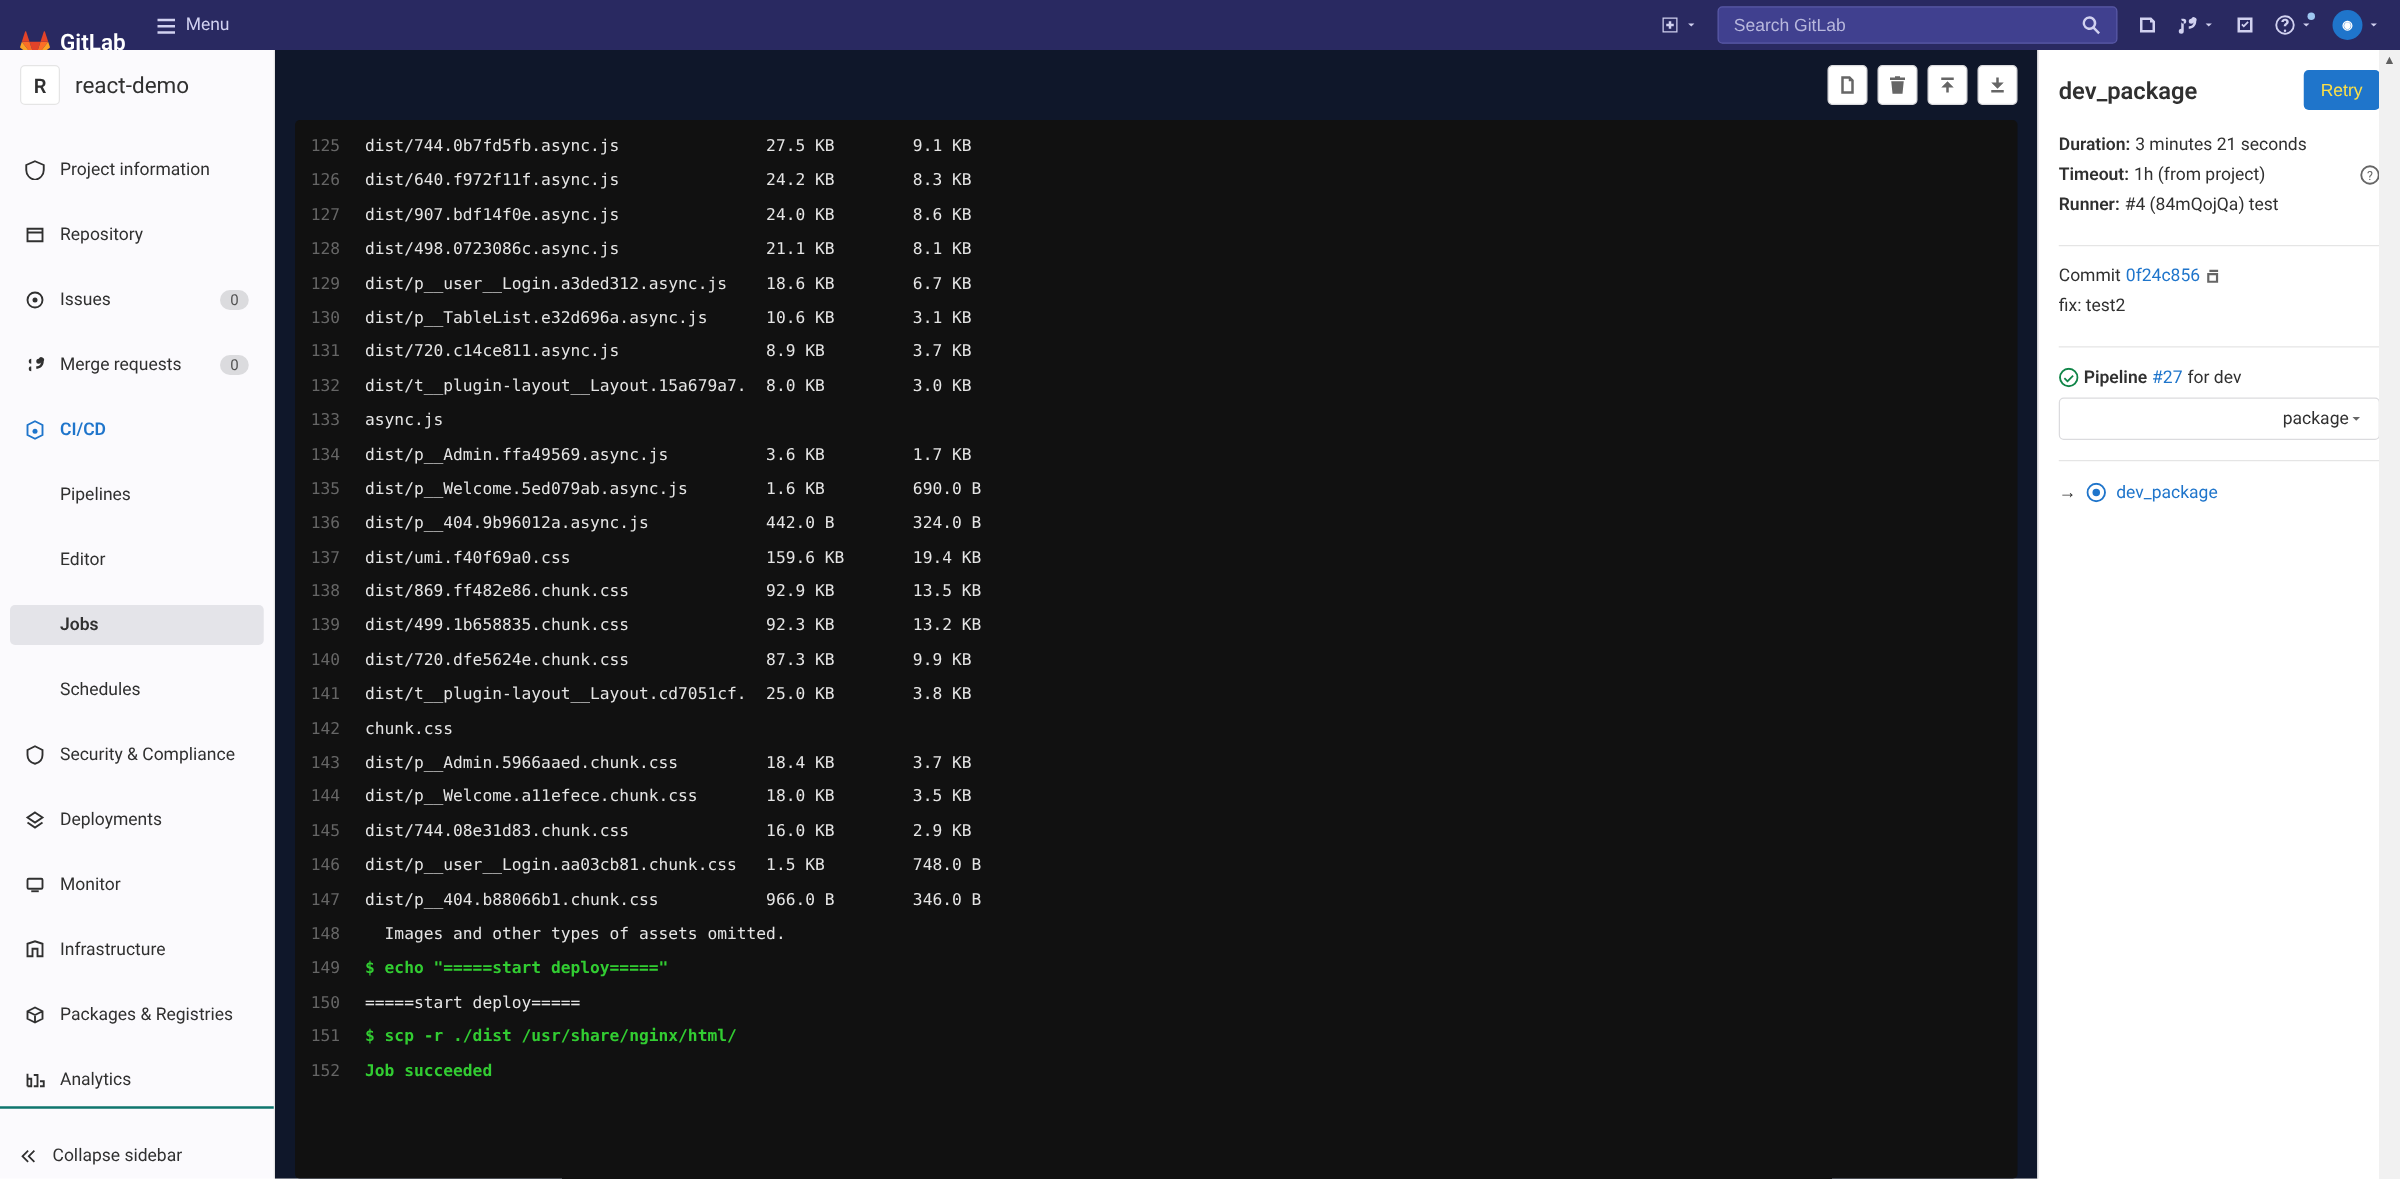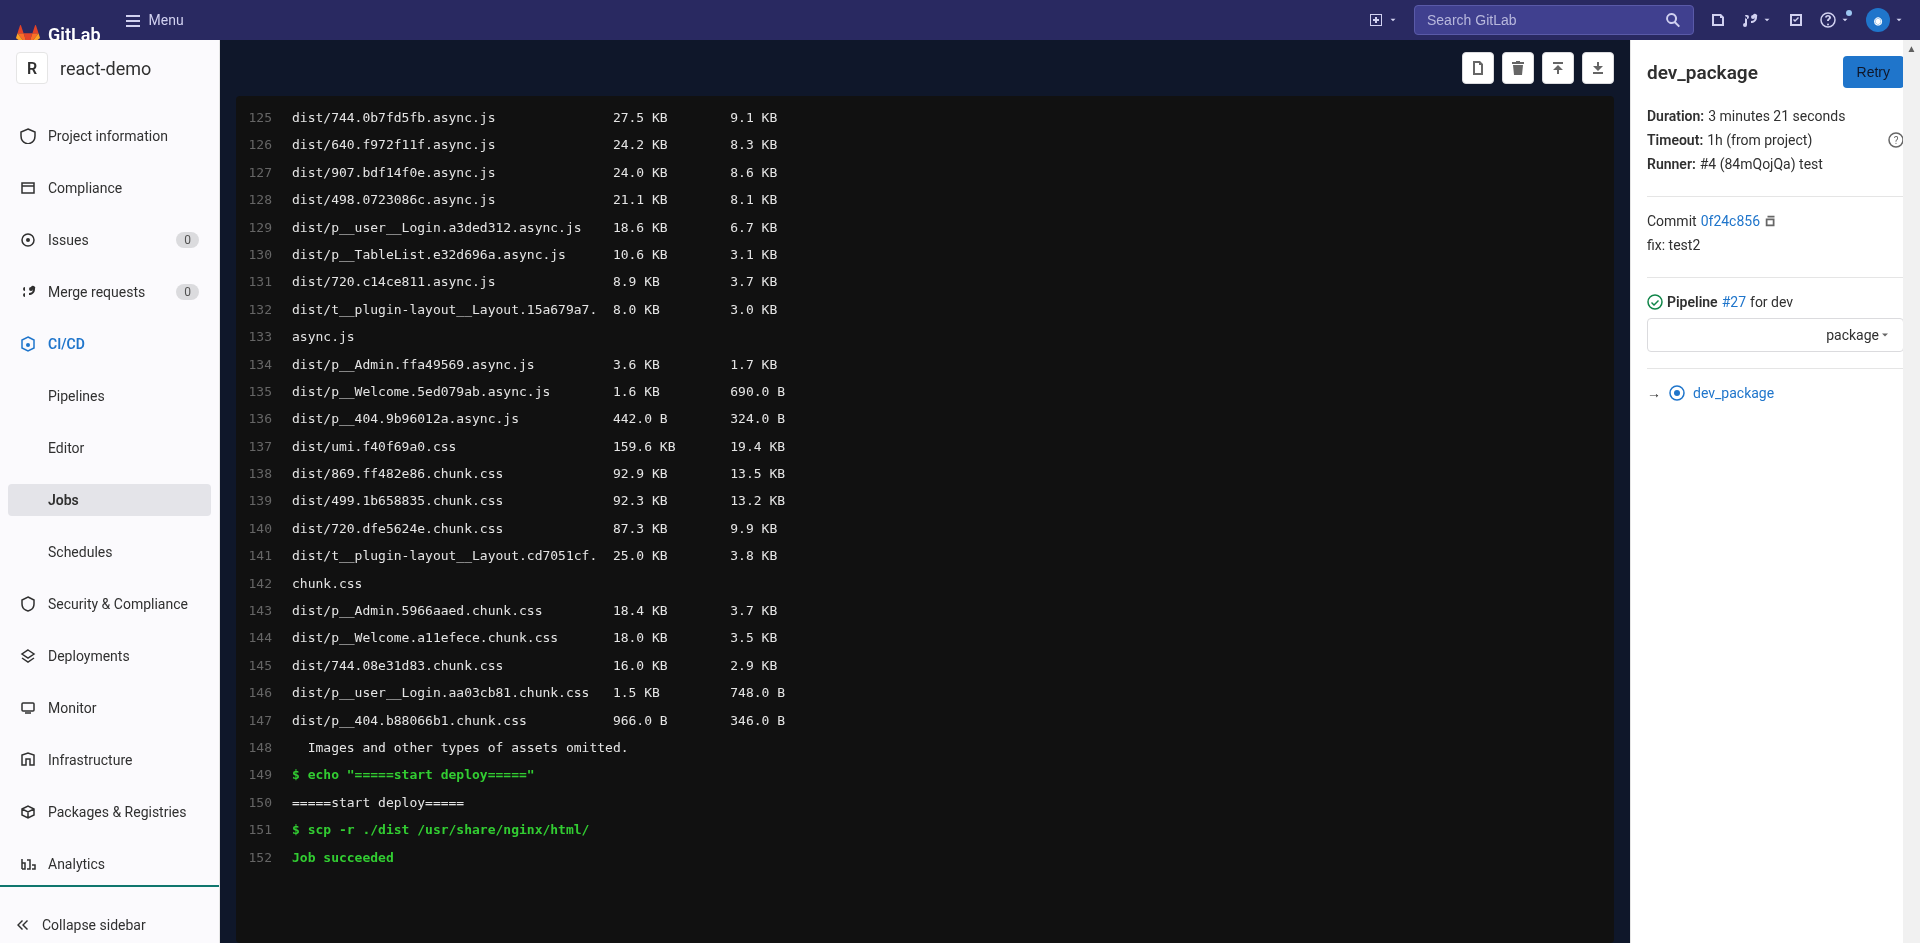--- a/index.html
+++ b/index.html
@@ -5,21 +5,21 @@
 * { margin: 0; padding: 0; box-sizing: border-box; }
 body { font-family: -apple-system, BlinkMacSystemFont, "Segoe UI", Roboto, sans-serif; background: #fff; color: #303030; overflow: hidden; }
 
 .topbar { height: 40px; background: #292961; display: flex; align-items: center; padding: 0 16px; color: #fff; }
 .logo { display: flex; align-items: flex-start; gap: 8px; font-weight: 600; font-size: 18px; margin-top: 32px; }
 .logo-icon { width: 24px; height: 24px; }
 .menu-toggle { display: flex; align-items: center; gap: 8px; margin-left: 24px; color: #d1d1f0; cursor: pointer; font-size: 14px; justify-content: center; }
 .topbar-spacer { flex: 1; }
 .topbar-right { display: flex; align-items: center; gap: 16px; }
 .plus-drop { display: flex; align-items: center; gap: 4px; color: #d1d1f0; cursor: pointer; }
-.search-box { width: 280px; height: 30px; background: #40408f; border: 1px solid #5a5aa8; border-radius: 4px; display: flex; align-items: center; padding: 0 12px; }
+.search-box { width: 320px; height: 30px; background: #40408f; border: 1px solid #5a5aa8; border-radius: 4px; display: flex; align-items: center; padding: 0 12px; }
 .search-input { flex: 1; background: transparent; border: none; outline: none; color: #fff; font-size: 14px; }
 .search-input::placeholder { color: #b8b8dd; }
 .tb-icon { width: 16px; height: 16px; color: #d1d1f0; cursor: pointer; }
 .tb-group { display: flex; align-items: center; gap: 4px; cursor: pointer; }
 .avatar { width: 24px; height: 24px; border-radius: 50%; background: #1f75cb; display: flex; align-items: center; justify-content: center; font-size: 10px; font-weight: bold; }
 .help-badge { position: relative; }
 .help-badge::after { content: ''; position: absolute; top: -2px; right: -2px; width: 6px; height: 6px; background: #9dc7f1; border-radius: 50%; }
 
 .layout { display: flex; height: calc(100vh - 40px); }
 .sidebar { width: 220px; background: #fbfafd; border-right: 1px solid #e5e5e5; display: flex; flex-direction: column; }
@@ -45,21 +45,21 @@
 .log { flex: 1; background: #111; color: #e5e5e5; font-family: Menlo, Monaco, Consolas, monospace; font-size: 13px; overflow-y: auto; padding: 8px 0; border-radius: 4px; }
 .log-line { display: flex; padding: 2px 0; line-height: 1.8; }
 .ln { width: 56px; text-align: right; padding-right: 20px; color: #666; flex-shrink: 0; user-select: none; }
 .lc { white-space: pre; }
 .cmd { color: #32cd32; font-weight: bold; }
 .ok { color: #32cd32; font-weight: bold; }
 
 .right-panel { width: 290px; border-left: 1px solid #e5e5e5; padding: 16px; overflow-y: auto; background: #fff; flex-shrink: 0; }
 .rp-head { display: flex; justify-content: space-between; align-items: center; margin-bottom: 20px; }
 .rp-title { font-size: 19px; font-weight: 600; }
-.retry-btn { background: #1f75cb; color: #0f172a; border: none; padding: 8px 14px; border-radius: 4px; font-size: 14px; cursor: pointer; }
+.retry-btn { background: #1f75cb; color: #fde047; border: none; padding: 8px 14px; border-radius: 4px; font-size: 14px; cursor: pointer; }
 .rp-block { border-bottom: 1px solid #e5e5e5; padding-bottom: 16px; margin-bottom: 16px; }
 .rp-row { margin-bottom: 8px; font-size: 14px; display: flex; align-items: center; gap: 4px; flex-wrap: wrap; }
 .rp-row strong { font-weight: 600; }
 .rp-link { color: #1f75cb; cursor: pointer; }
 .rp-select { width: 100%; height: 34px; border: 1px solid #dbdbde; border-radius: 4px; padding: 0 12px; display: flex; align-items: center; justify-content: flex-end; cursor: pointer; font-size: 14px; margin-top: 8px; }
 .rp-job-link { display: flex; align-items: center; gap: 8px; font-size: 14px; margin-top: 8px; }
 .pass-icon { width: 16px; height: 16px; color: #108548; }
 .run-icon { width: 16px; height: 16px; color: #1f75cb; }
 .ml-auto { margin-left: auto; }
 .scroll-indicator { position: fixed; right: 0; top: 40px; bottom: 0; width: 17px; background: #f1f1f1; }
@@ -145,21 +145,21 @@
         <div class="sb-item">
           <svg class="sb-icon" viewBox="0 0 16 16">
             <path d="M8 1l7 3v4c0 4-3 7-7 8-4-1-7-4-7-8V4l7-3z" fill="none" stroke="currentColor" stroke-width="1.5"></path>
           </svg>
           <span class="sb-label">Project information</span>
         </div>
         <div class="sb-item">
           <svg class="sb-icon" viewBox="0 0 16 16">
             <path d="M2 3h12v10H2zM2 6h12" fill="none" stroke="currentColor" stroke-width="1.5"></path>
           </svg>
-          <span class="sb-label">Compliance</span>
+          <span class="sb-label">Repository</span>
         </div>
         <div class="sb-item">
           <svg class="sb-icon" viewBox="0 0 16 16">
             <circle cx="8" cy="8" r="6" fill="none" stroke="currentColor" stroke-width="1.5"></circle>
             <circle cx="8" cy="8" r="2" fill="currentColor"></circle>
           </svg>
           <span class="sb-label">Issues</span>
           <span class="sb-badge">0</span>
         </div>
         <div class="sb-item">

